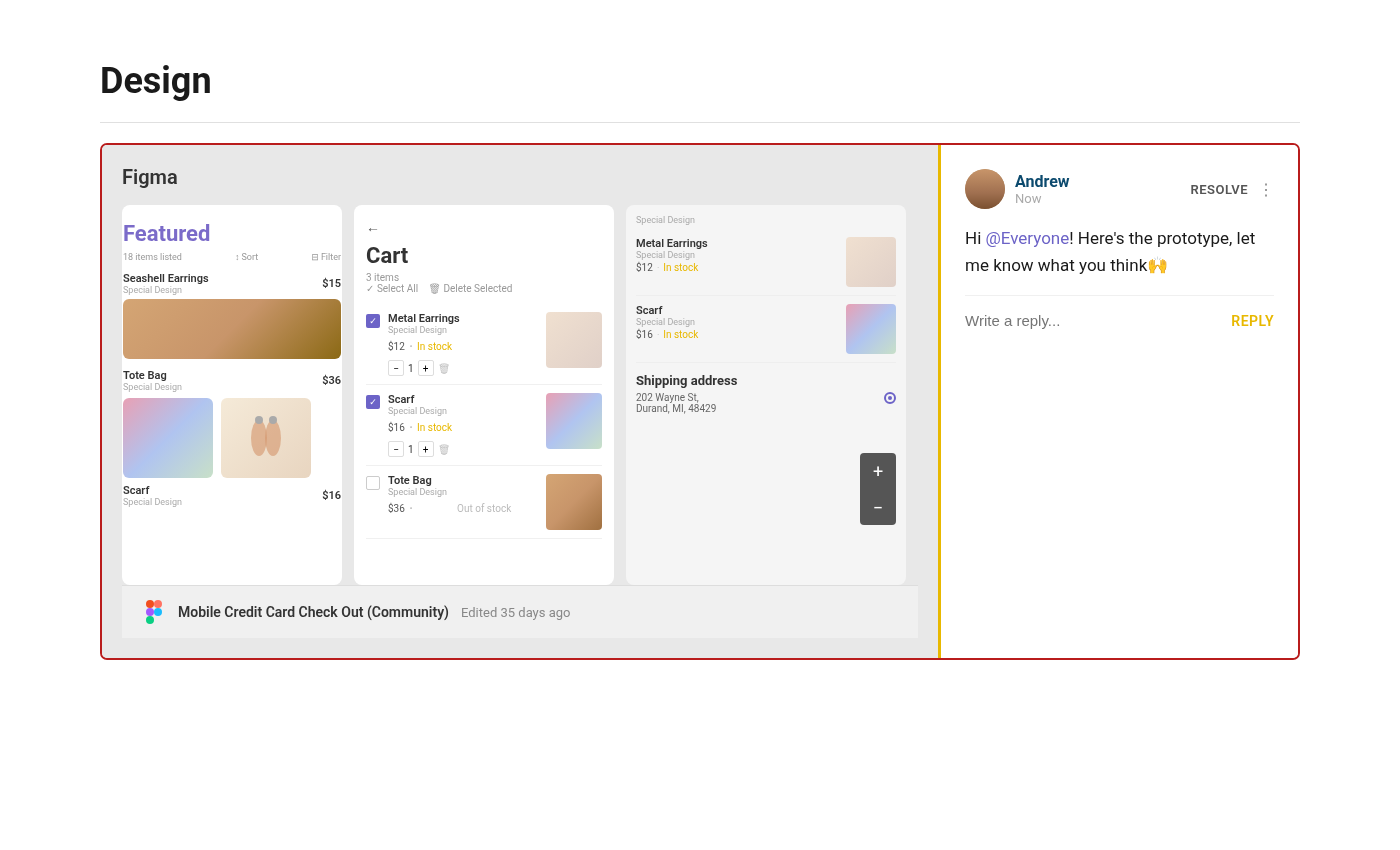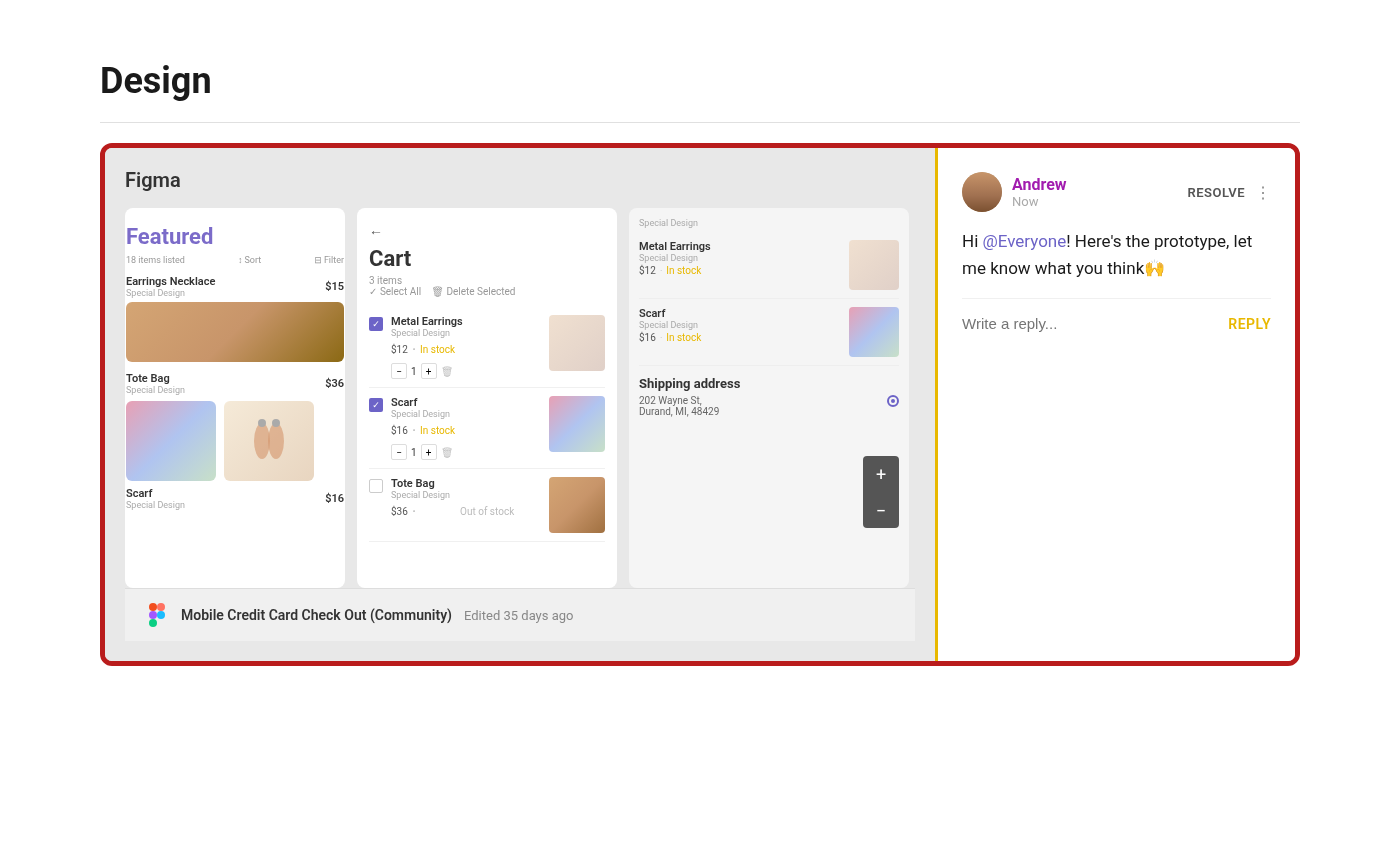--- a/index.html
+++ b/index.html
@@ -17,22 +17,22 @@
       font-weight: 700;
       color: #1a1a1a;
       margin-bottom: 20px;
     }
     .divider {
       border: none;
       border-top: 1px solid #e0e0e0;
       margin-bottom: 20px;
     }
     .main-card {
-      border: 5px solid #b91c1c;
-      border-radius: 12px;
+      border: 2px solid #b91c1c;
+      border-radius: 7px;
       display: flex;
       width: 100%;
       background: #f0f0f0;
       overflow: hidden;
     }
     
     .figma-preview {
       flex: 1;
       background: #e8e8e8;
       padding: 20px;
@@ -298,21 +298,21 @@
       align-items: center;
       justify-content: center;
     }
     .avatar-face {
       width: 100%;
       height: 100%;
       background: linear-gradient(to bottom, #c8956a 0%, #a07050 60%, #7a5030 100%);
       border-radius: 50%;
       position: relative;
     }
-    .author-name { font-size: 16px; font-weight: 700; color: #a21caf; }
+    .author-name { font-size: 16px; font-weight: 700; color: #0c4a6e; }
     .author-time { font-size: 13px; color: #aaa; }
     .comment-actions {
       display: flex;
       align-items: center;
       gap: 10px;
     }
     .resolve-btn {
       font-size: 13px;
       font-weight: 600;
       color: #555;
@@ -377,21 +377,21 @@
             <span>Sort</span>
           </span>
           <span>
             <span>⊟</span>
             <span>Filter</span>
           </span>
         </div>
 
         <div class="screen-row-full">
           <div class="product-info">
-            <div class="product-name">Earrings Necklace</div>
+            <div class="product-name">Seashell Earrings</div>
             <div class="product-sub">Special Design</div>
           </div>
           <div class="product-price">$15</div>
         </div>
         <div class="product-img-placeholder" style="width:100%; height:60px; margin-bottom:10px;"></div>
 
         <div class="screen-row-full">
           <div class="product-info">
             <div class="product-name">Tote Bag</div>
             <div class="product-sub">Special Design</div>

